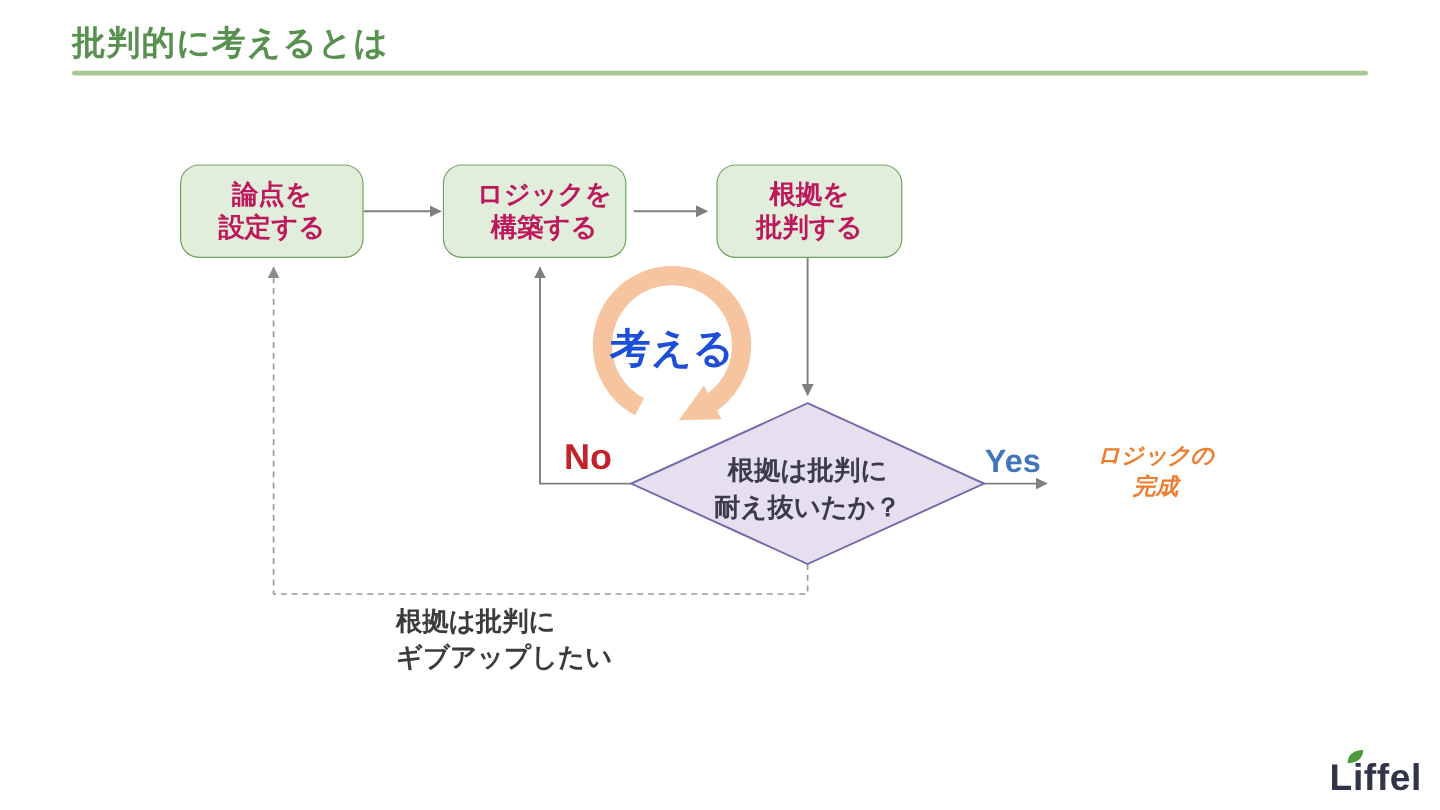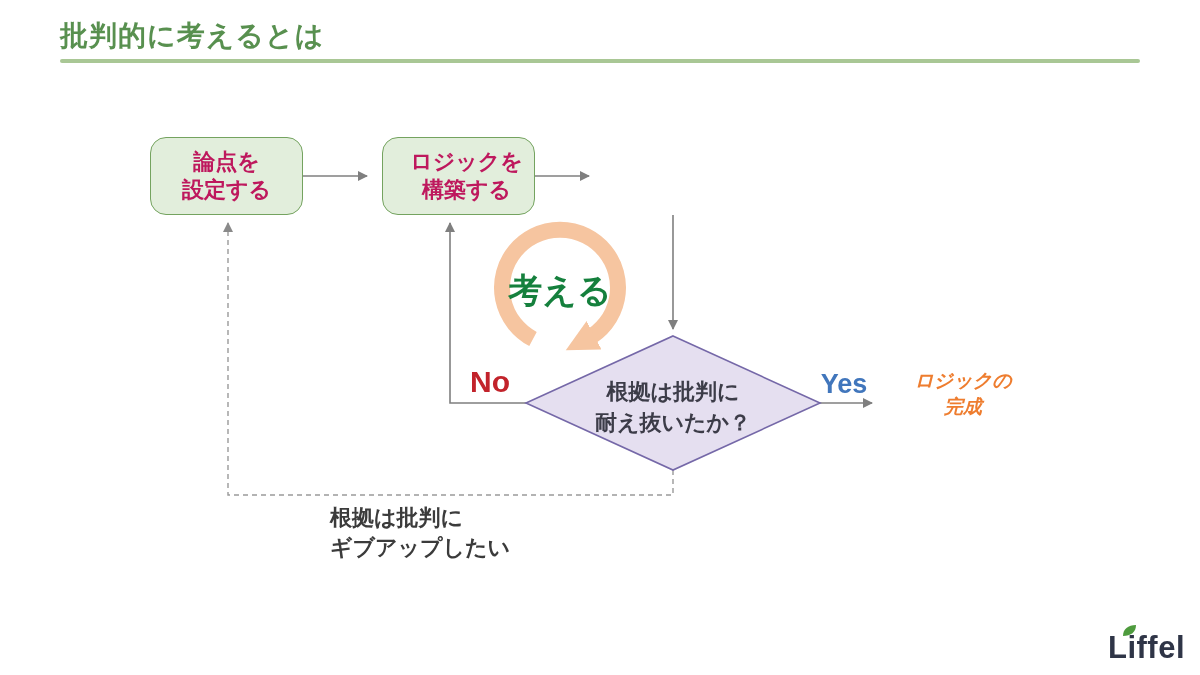--- a/index.html
+++ b/index.html
@@ -22,25 +22,25 @@
   }
   .svg-layer{position:absolute;left:0;top:0;width:1200px;height:675px;}
   .flow-box{
     position:absolute;top:137px;height:78px;width:153px;
     background:#e2eedc;border:1.6px solid #74a35f;border-radius:16px;
     display:flex;flex-direction:column;align-items:center;justify-content:center;
     font-size:22px;font-weight:bold;line-height:1.28;color:#be185d;
     box-sizing:border-box;text-align:center;
   }
   .box1{left:150px;}
-  .box2{left:382px;padding-left:16px;}
+  .box2{left:369px;padding-left:16px;}
   .box3{left:597px;width:155px;}
   .loop-label{
     position:absolute;left:495px;top:268px;width:130px;
-    text-align:center;font-size:34px;font-weight:bold;color:#15803d;
+    text-align:center;font-size:34px;font-weight:bold;color:#1d4ed8;
   }
   .decision-text{
     position:absolute;left:563px;top:377px;width:220px;
     text-align:center;font-size:22px;font-weight:bold;line-height:1.4;
     color:#3c3c48;
   }
   .no-label{
     position:absolute;left:459px;top:365px;width:62px;text-align:center;
     font-size:30px;font-weight:bold;color:#c2232b;
   }
@@ -104,20 +104,24 @@
   </svg>
 
   <div class="flow-box box1">
     <span class="block">論点を</span>
     <span class="block">設定する</span>
   </div>
   <div class="flow-box box2">
     <span class="block">ロジックを</span>
     <span class="block">構築する</span>
   </div>
+  <div class="flow-box box3">
+    <span class="block">根拠を</span>
+    <span class="block">批判する</span>
+  </div>
 
   <div class="loop-label">考える</div>
 
   <div class="decision-text">
     <span class="block">根拠は批判に</span>
     <span class="block">耐え抜いたか？</span>
   </div>
 
   <div class="no-label">No</div>
   <div class="yes-label">Yes</div>

